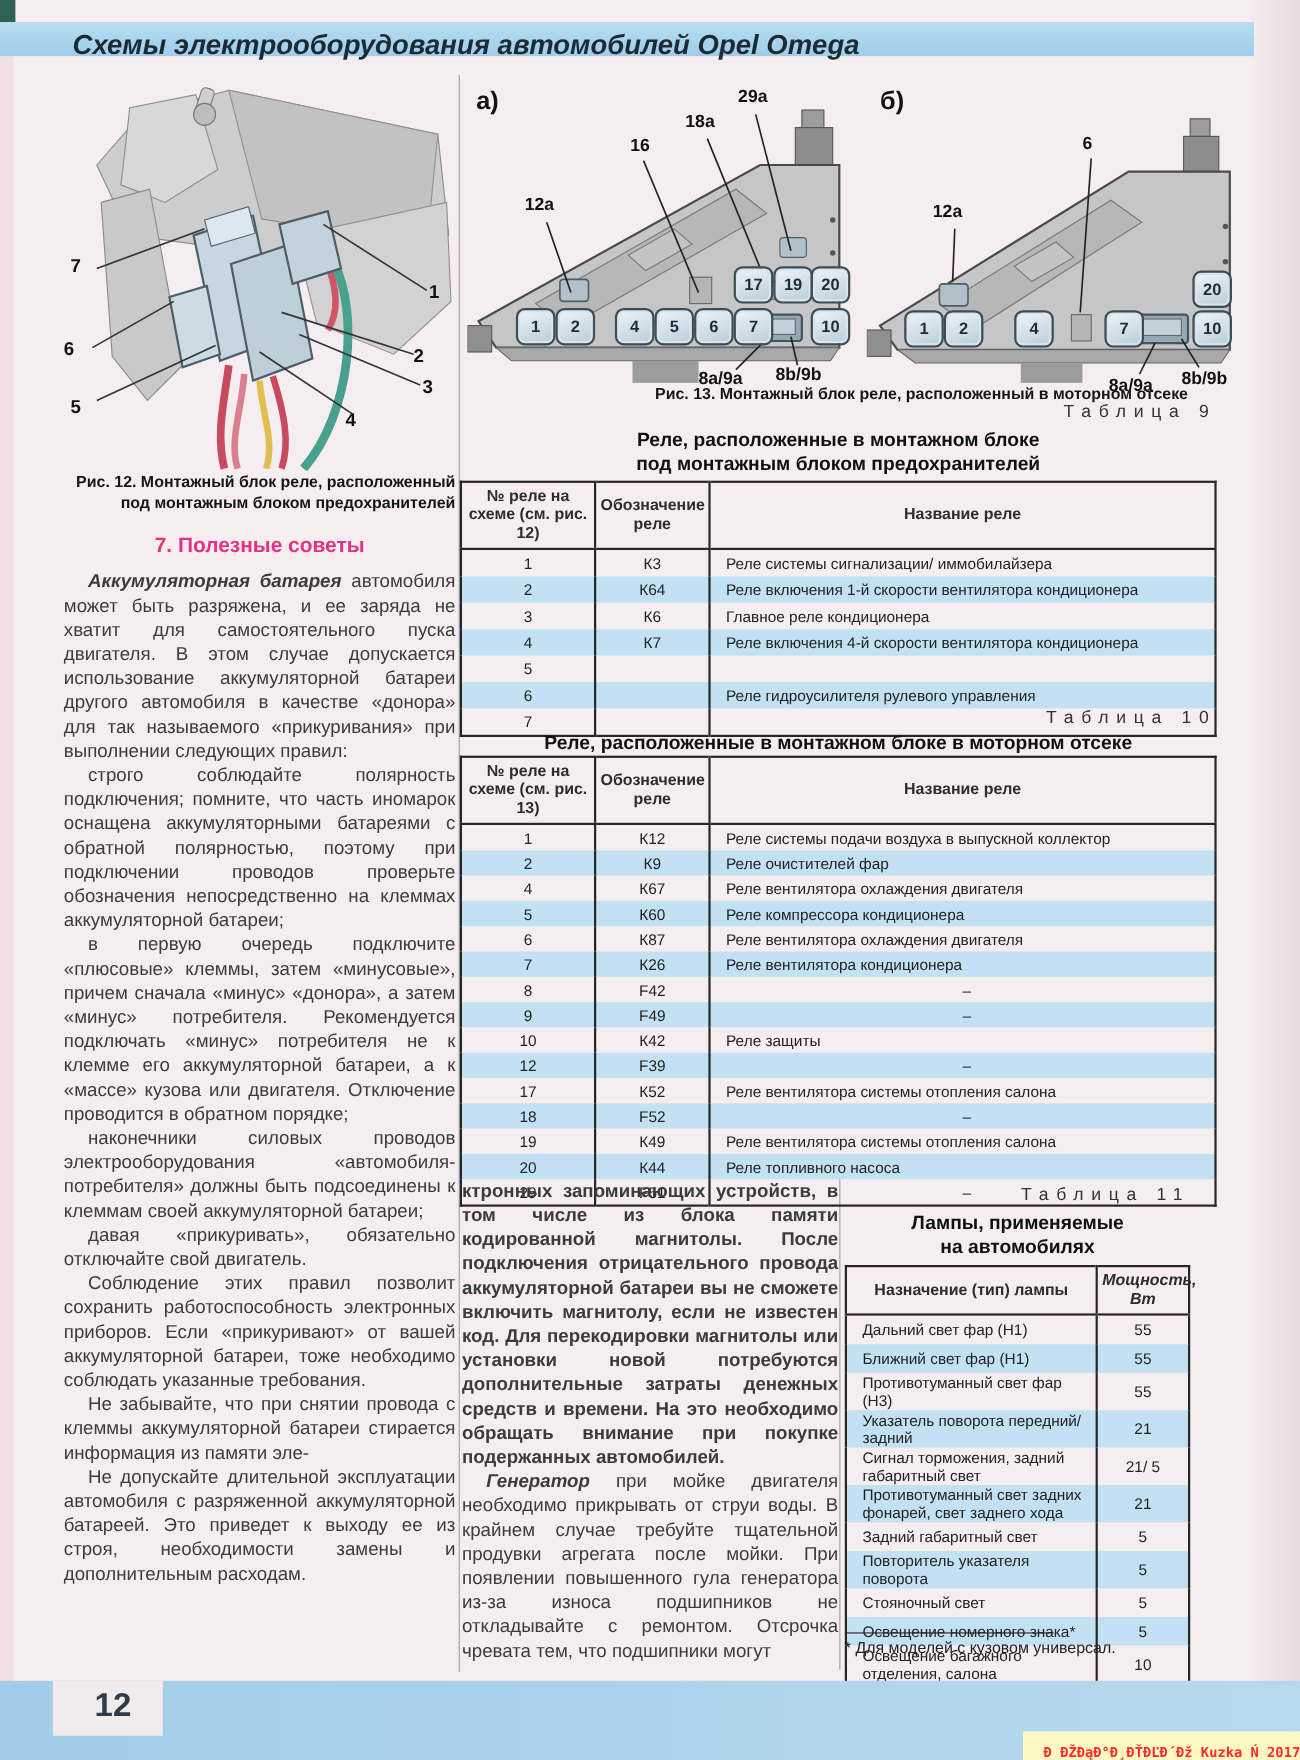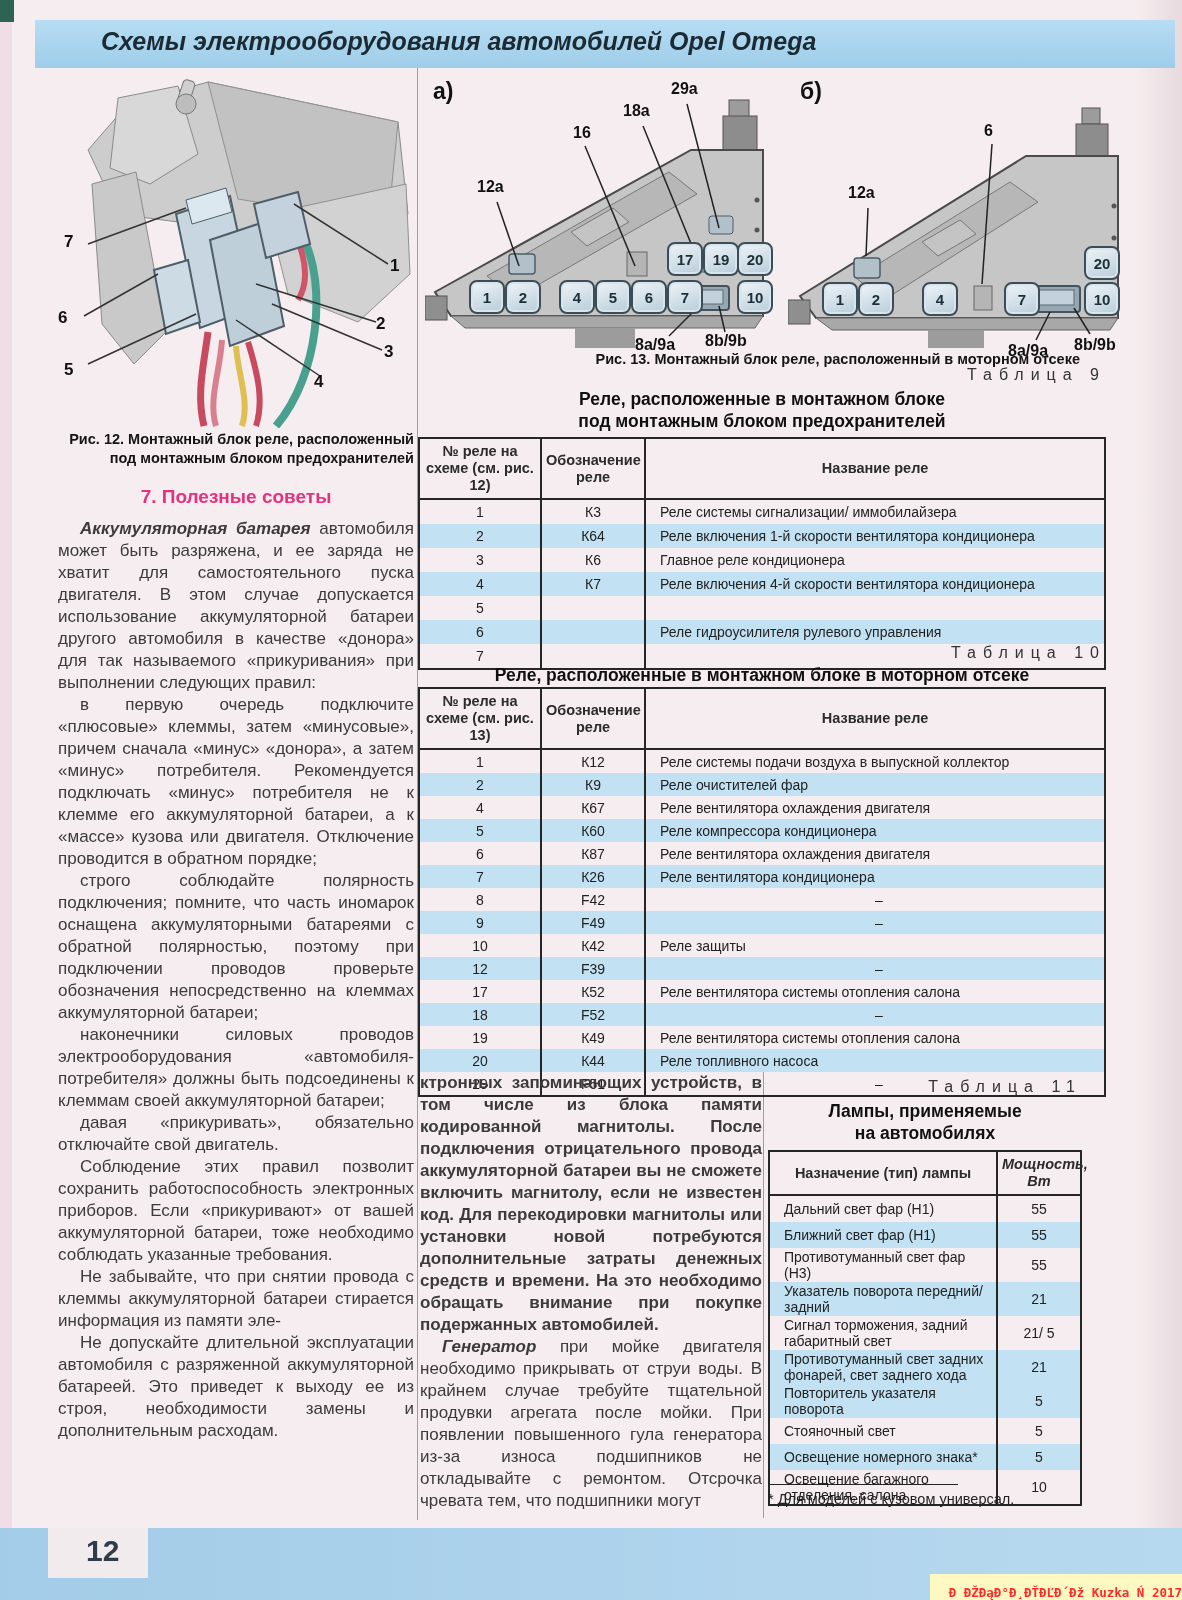--- a/index.html
+++ b/index.html
@@ -2,22 +2,22 @@
 <html><head>
 <meta charset="utf-8">
 <style>
   html,body{margin:0;padding:0;background:#d8d8d8;}
   .page{position:relative;width:1182px;height:1600px;background:#f5edef;overflow:hidden;
         font-family:"Liberation Sans","DejaVu Sans",sans-serif;color:#2c2c2c;}
   .corner-mark{position:absolute;left:0;top:0;width:14px;height:22px;background:#2e6354;}
   .edge-left{position:absolute;left:0;top:0;width:12px;height:1600px;background:#f1dde5;}
   .edge-right{position:absolute;right:0;top:0;width:46px;height:1600px;
         background:linear-gradient(90deg,rgba(232,220,224,0),#e7dade);}
-  .header-band{position:absolute;left:0;top:20px;width:1140px;height:48px;
-        background:linear-gradient(180deg,#b7ddf3,#9fcde9);margin-left:35px;}
+  .header-band{position:absolute;left:0;top:20px;width:1140px;height:31px;
+        background:linear-gradient(180deg,#b7ddf3,#9fcde9);}
   .header-title{position:absolute;left:66px;top:7px;font-size:25px;font-weight:bold;font-style:italic;color:#1b2a33;}
   .vdiv{position:absolute;width:1px;background:#9aa1a6;}
   .v1{left:417px;top:68px;height:1452px;}
   .v2{left:763px;top:1054px;height:464px;}
 
   
   .figbox{position:absolute;}
   .fig12{left:58px;top:64px;width:356px;height:364px;}
   .fig13a{left:425px;top:70px;width:345px;height:300px;}
   .fig13b{left:788px;top:70px;width:342px;height:300px;}
@@ -173,22 +173,22 @@
         <div class="callout base">4</div>
       </div>
   </div>
   <div class="fig-caption cap12">Рис. 12. Монтажный блок реле, расположенный под монтажным блоком предохранителей</div>
 
   <div class="advice-heading">7. Полезные советы</div>
 
   <div class="textcol col-left">
 
   <p class="para base"><b class="lead">Аккумуляторная батарея</b><span> автомобиля может быть разряжена, и ее заряда не хватит для самостоятельного пуска двигателя. В этом случае допускается использование аккумуляторной батареи другого автомобиля в качестве «донора» для так называемого «прикуривания» при выполнении следующих правил:</span></p>
+      <p class="para alt"><b class="lead"></b><span>строго соблюдайте полярность подключения; помните, что часть иномарок оснащена аккумуляторными батареями с обратной полярностью, поэтому при подключении проводов проверьте обозначения непосредственно на клеммах аккумуляторной батареи;</span></p>
       <p class="para base"><b class="lead"></b><span>в первую очередь подключите «плюсовые» клеммы, затем «минусовые», причем сначала «минус» «донора», а затем «минус» потребителя. Рекомендуется подключать «минус» потребителя не к клемме его аккумуляторной батареи, а к «массе» кузова или двигателя. Отключение проводится в обратном порядке;</span></p>
-      <p class="para alt"><b class="lead"></b><span>строго соблюдайте полярность подключения; помните, что часть иномарок оснащена аккумуляторными батареями с обратной полярностью, поэтому при подключении проводов проверьте обозначения непосредственно на клеммах аккумуляторной батареи;</span></p>
       <p class="para alt"><b class="lead"></b><span>наконечники силовых проводов электрооборудования «автомобиля-потребителя» должны быть подсоединены к клеммам своей аккумуляторной батареи;</span></p>
       <p class="para base"><b class="lead"></b><span>давая «прикуривать», обязательно отключайте свой двигатель.</span></p>
       <p class="para alt"><b class="lead"></b><span>Соблюдение этих правил позволит сохранить работоспособность электронных приборов. Если «прикуривают» от вашей аккумуляторной батареи, тоже необходимо соблюдать указанные требования.</span></p>
       <p class="para alt"><b class="lead"></b><span>Не забывайте, что при снятии провода с клеммы аккумуляторной батареи стирается информация из памяти эле-</span></p>
       <p class="para base"><b class="lead"></b><span>Не допускайте длительной эксплуатации автомобиля с разряженной аккумуляторной батареей. Это приведет к выходу ее из строя, необходимости замены и дополнительным расходам.</span></p>
     </div>
 
   <div class="figbox fig13a">
     <svg width="345" height="300" viewBox="0 0 345 300">
       <rect x="304" y="30" width="20" height="18" fill="#9c9c9c" stroke="#555"></rect>
@@ -505,20 +505,24 @@
         <tr class="base">
           <td class="c-name">Сигнал торможения, задний габаритный свет</td>
           <td class="c-num">21/ 5</td>
         </tr>
 
         <tr class="alt">
           <td class="c-name">Противотуманный свет задних фонарей, свет заднего хода</td>
           <td class="c-num">21</td>
         </tr>
 
+        <tr class="base">
+          <td class="c-name">Задний габаритный свет</td>
+          <td class="c-num">5</td>
+        </tr>
 
         <tr class="alt">
           <td class="c-name">Повторитель указателя поворота</td>
           <td class="c-num">5</td>
         </tr>
 
         <tr class="base">
           <td class="c-name">Стояночный свет</td>
           <td class="c-num">5</td>
         </tr>

